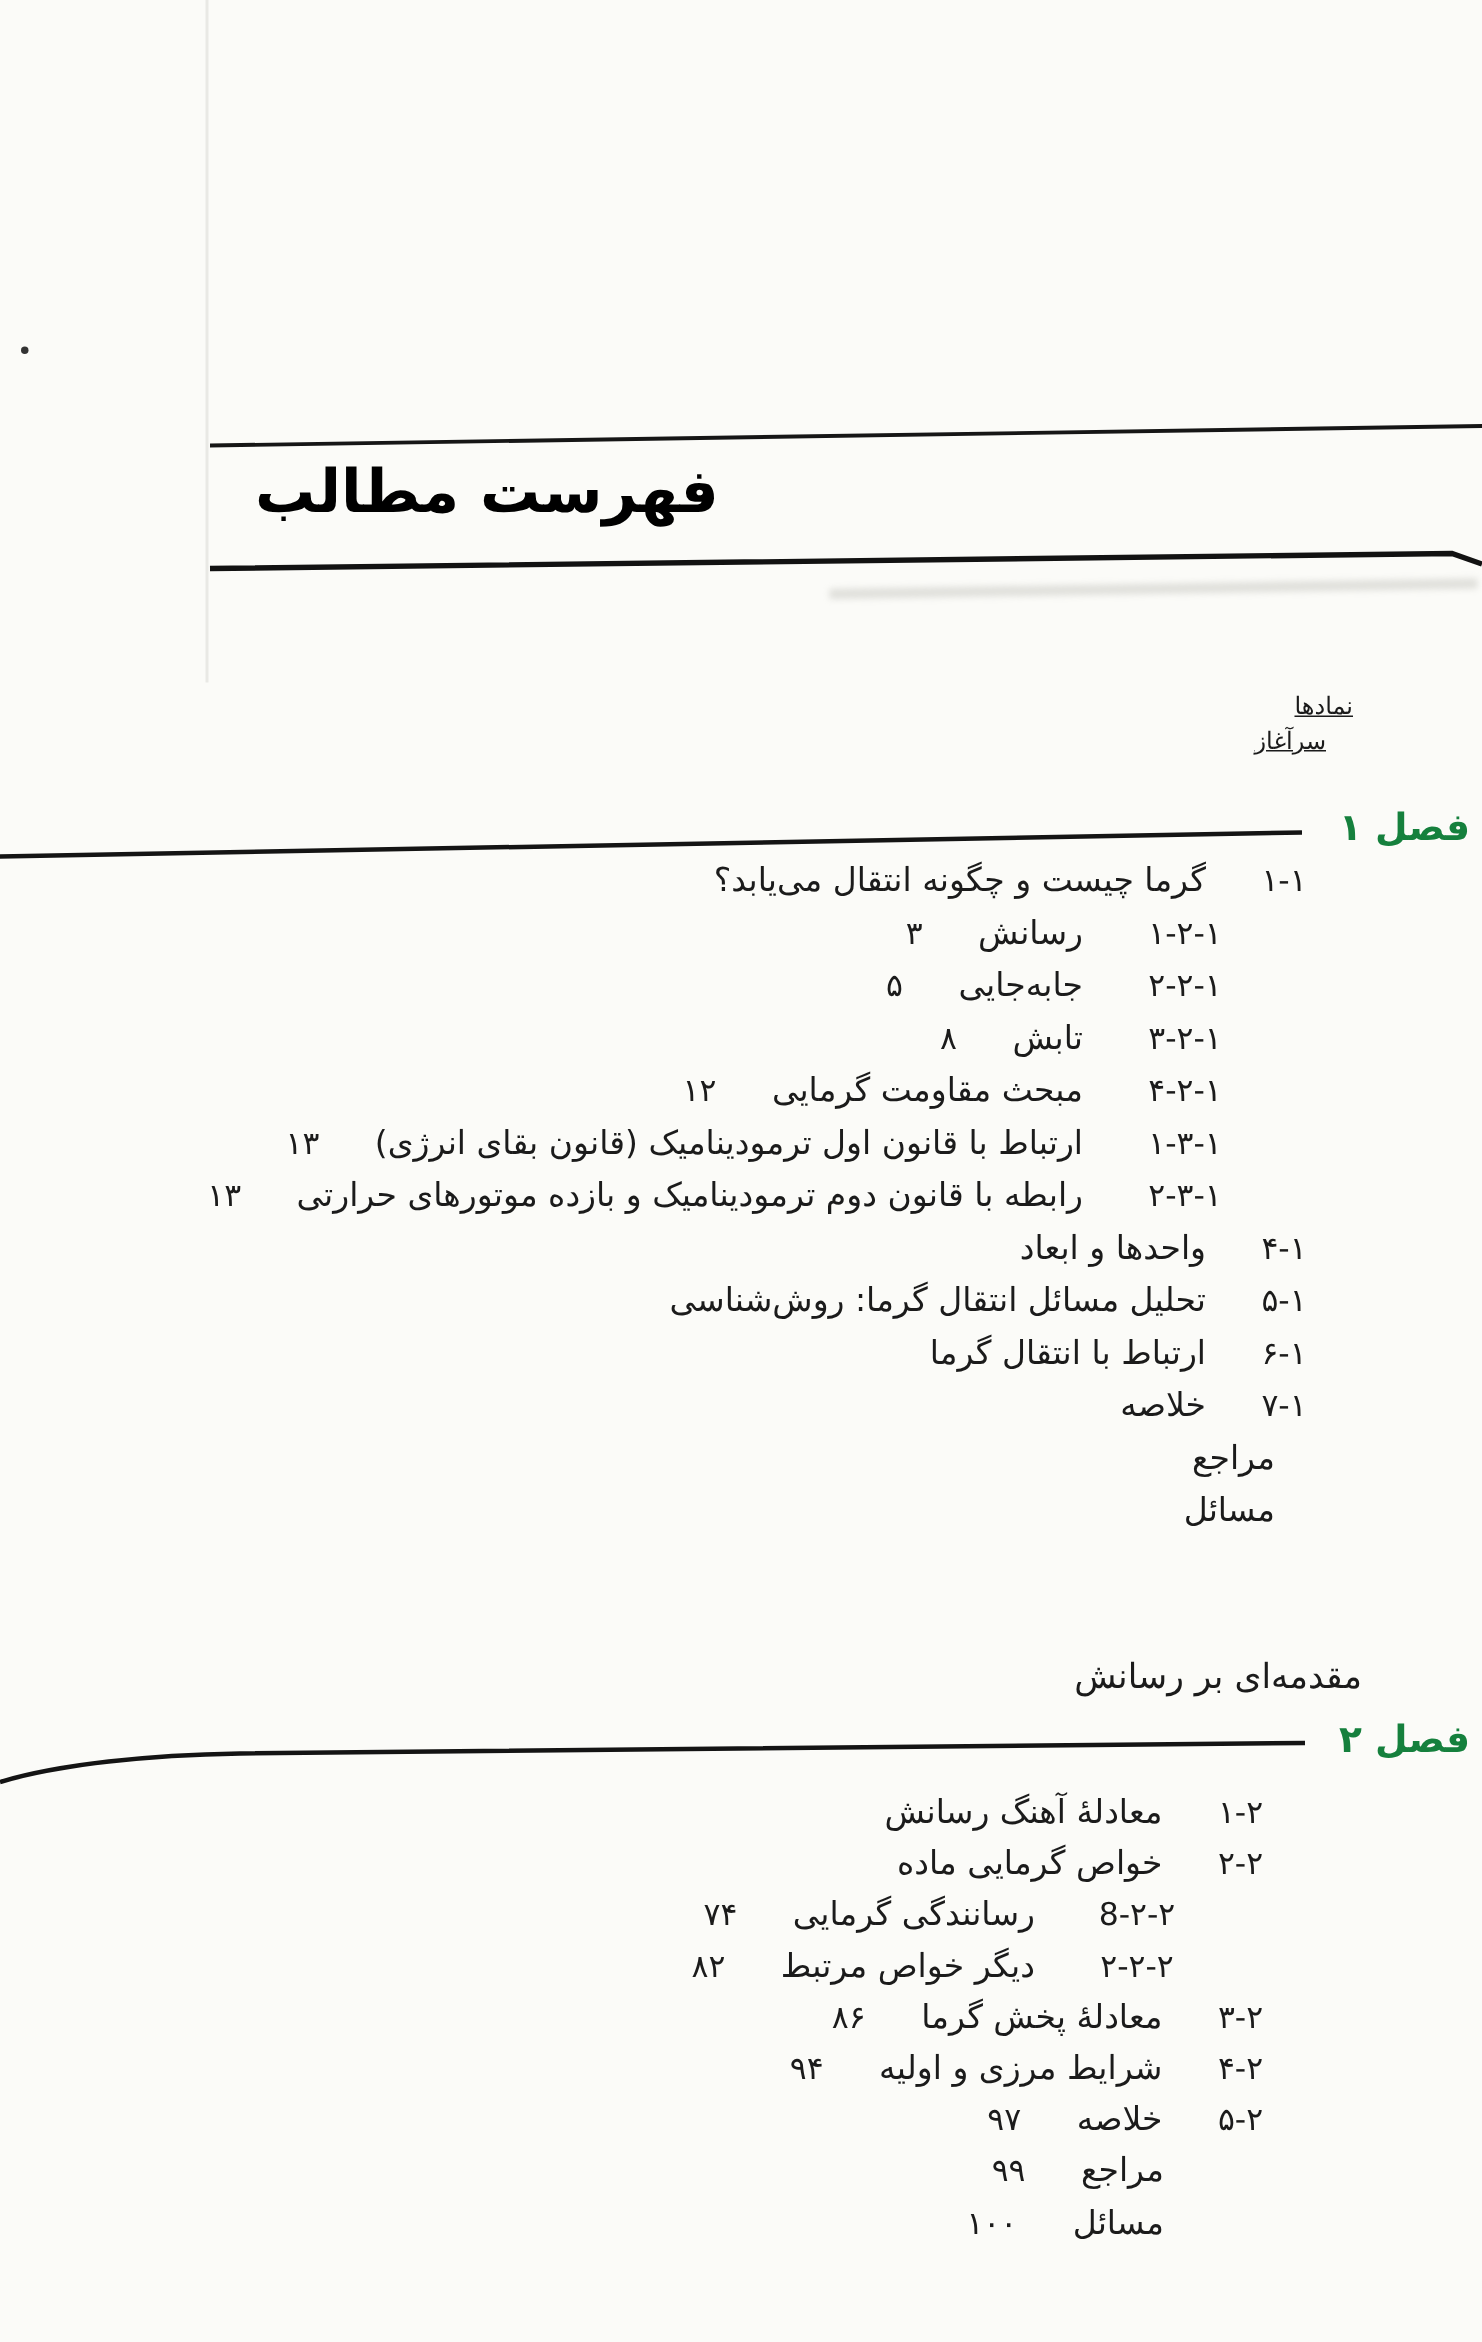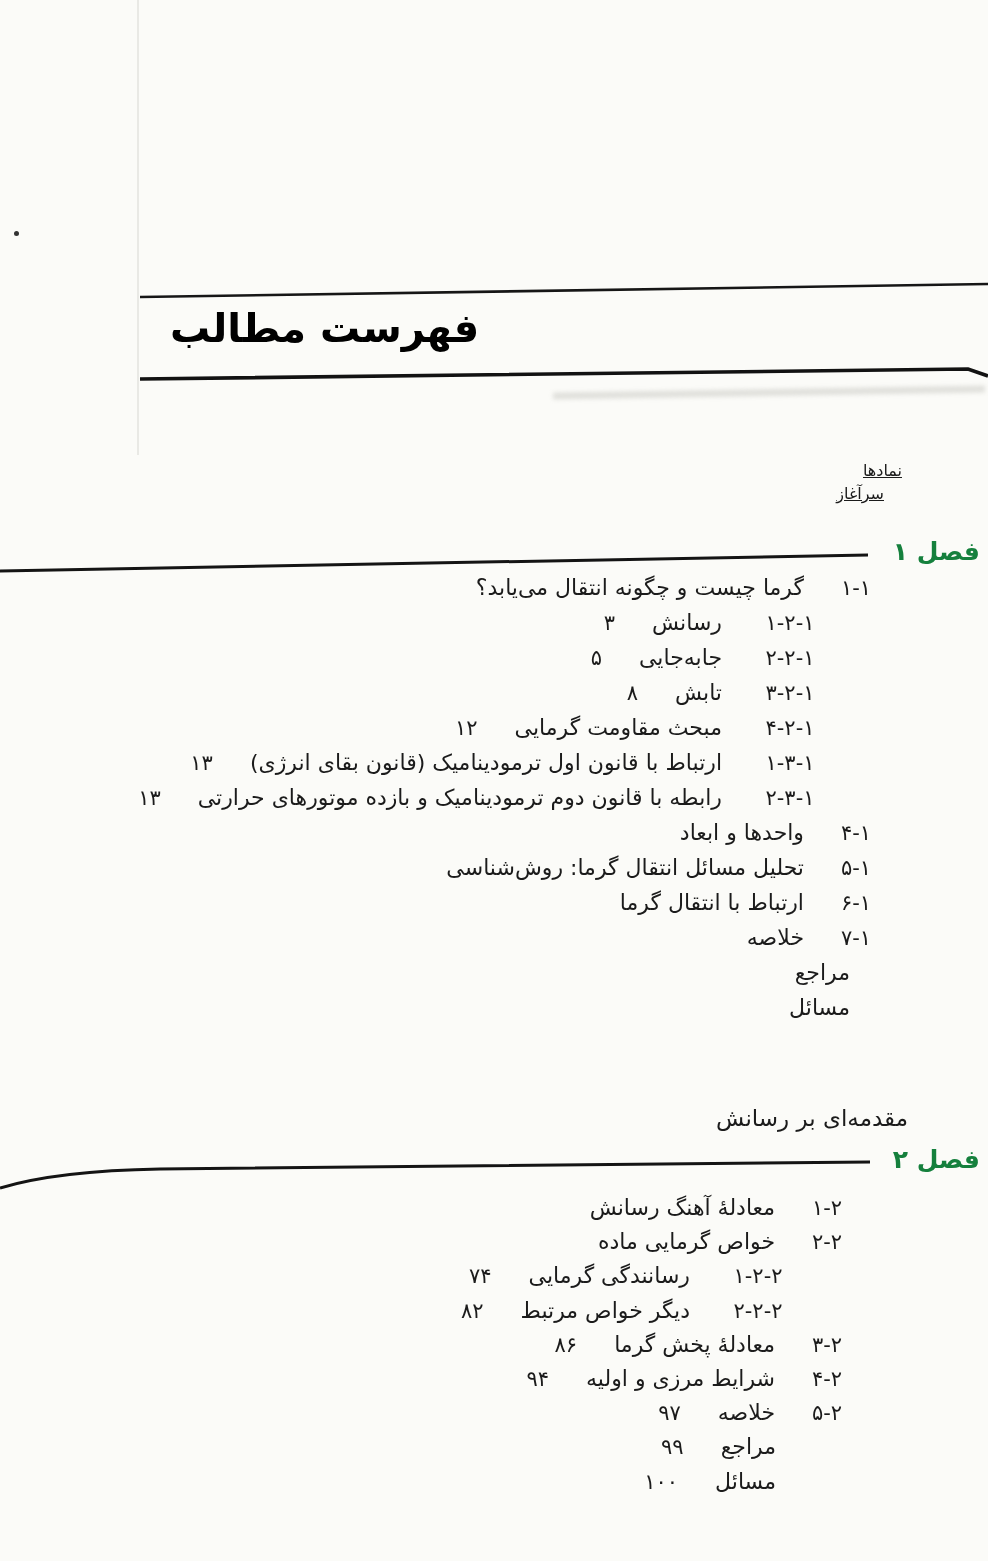--- a/index.html
+++ b/index.html
@@ -156,21 +156,21 @@
     <span class="num">۱-۲</span>
     <span class="ttl">معادلهٔ آهنگ رسانش</span>
     
   </div>
     <div class="row lvl1">
     <span class="num">۲-۲</span>
     <span class="ttl">خواص گرمایی ماده</span>
     
   </div>
     <div class="row lvl2">
-    <span class="num">۱-۲-۲</span>
+    <span class="num">8-۲-۲</span>
     <span class="ttl">رسانندگی گرمایی</span>
     <span class="pg">۷۴</span>
   </div>
     <div class="row lvl2">
     <span class="num">۲-۲-۲</span>
     <span class="ttl">دیگر خواص مرتبط</span>
     <span class="pg">۸۲</span>
   </div>
     <div class="row lvl1">
     <span class="num">۳-۲</span>

